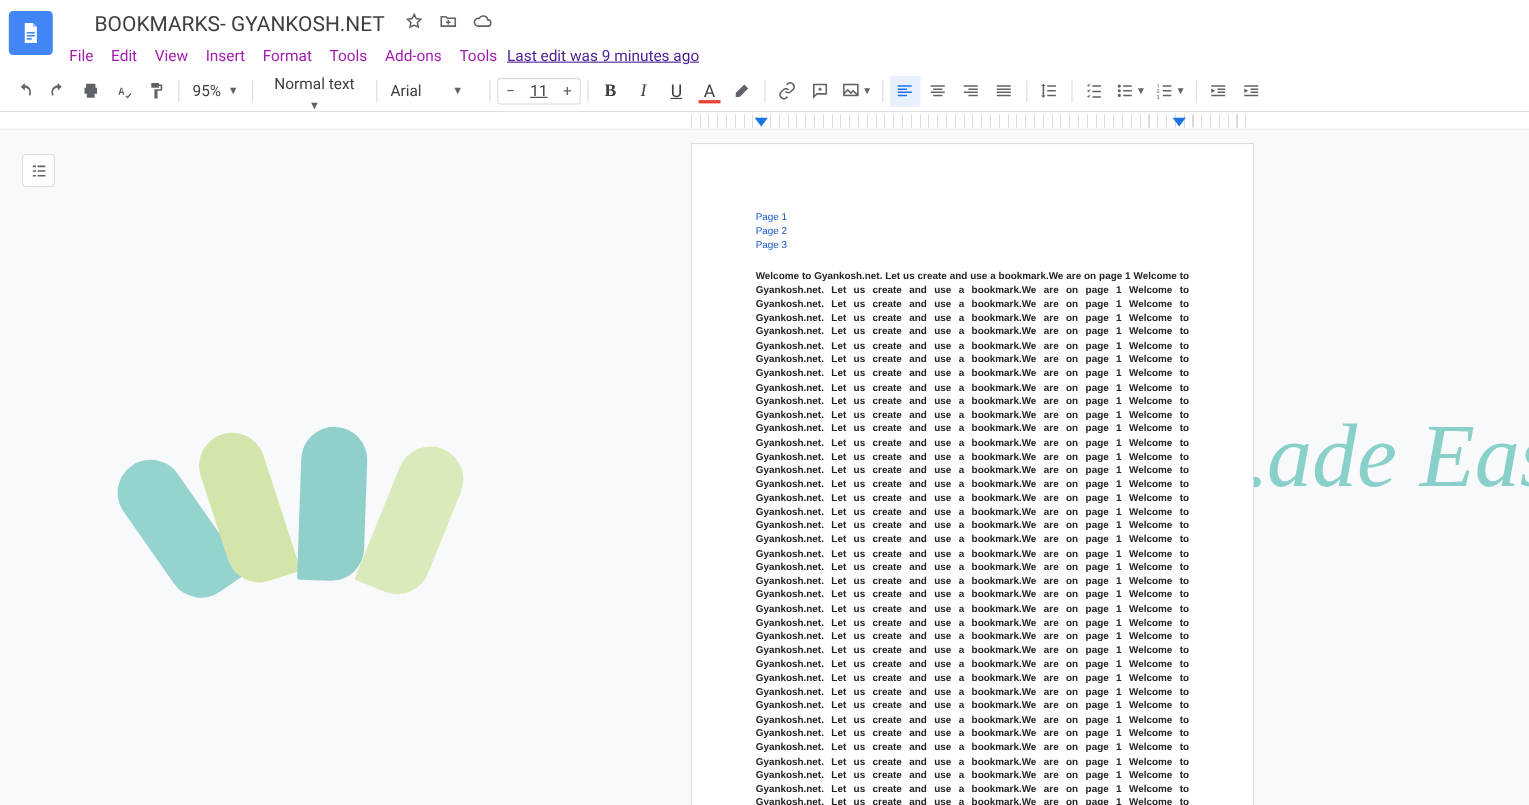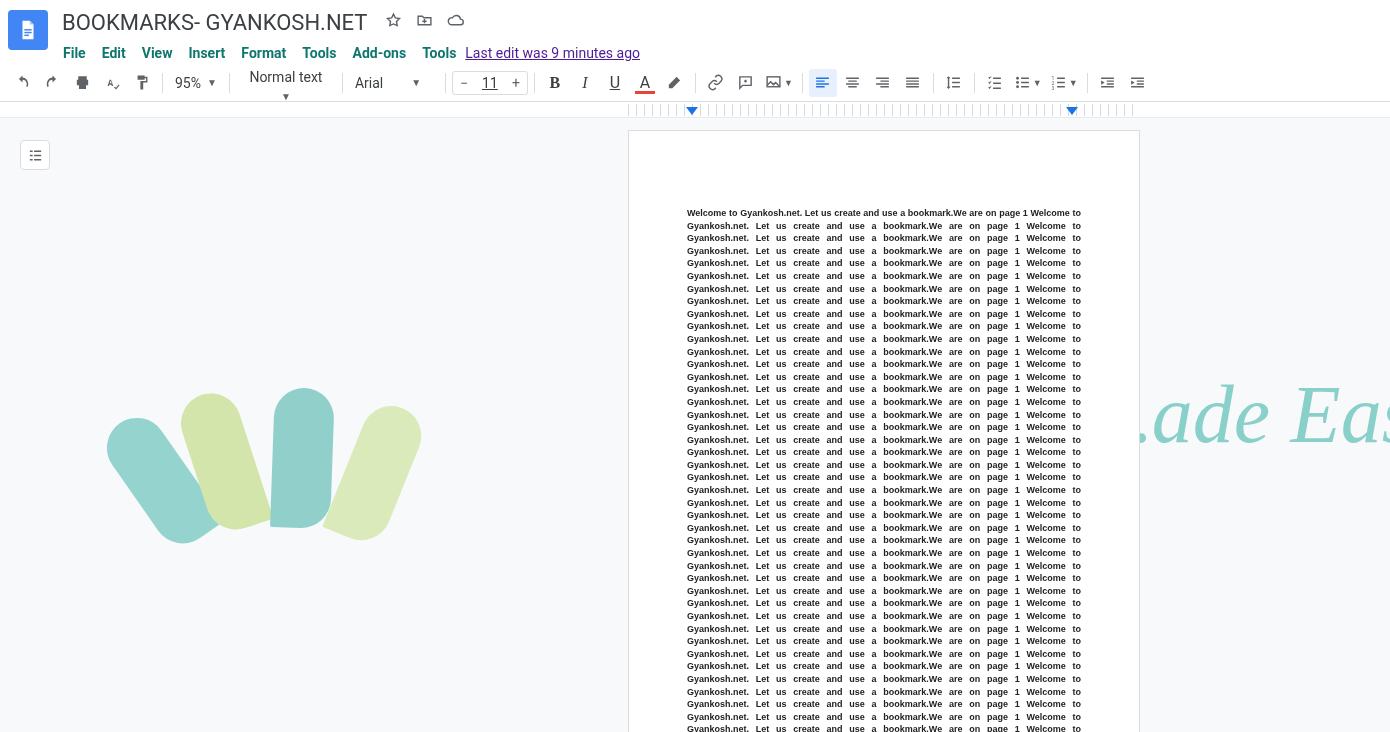--- a/index.html
+++ b/index.html
@@ -24,35 +24,35 @@
   background: #4285f4;
   border-radius: 4px;
   display: flex; align-items: center; justify-content: center;
   margin-right: 8px;
   margin-top: 2px;
 }
 .docs-logo svg { width: 22px; height: 28px; fill: #fff; }
 .title-area { flex: 1; }
 .title-row { display: flex; align-items: center; gap: 12px; }
 .doc-title {
-  font-size: 22px;
+  font-size: 19px;
   color: #3c4043;
   padding: 2px 6px;
   border-radius: 4px;
+  margin-left: 24px;
 }
 .title-icons { display: flex; gap: 14px; color: #5f6368; }
 .title-icons span { cursor: pointer; }
 .menubar { display: flex; gap: 2px; margin-top: 4px; align-items: center; }
 .menu-item {
   font-size: 14px;
-  color: #0f766e;
+  color: #a21caf;
   padding: 4px 7px;
   border-radius: 4px;
   cursor: pointer;
-  font-weight: bold;
 }
 .last-edit {
   font-size: 14px;
   color: #4c1d95;
   text-decoration: underline;
   cursor: pointer;
 }
 
 
 .toolbar {
@@ -450,15 +450,20 @@
         <div class="leaf l1"></div>
         <div class="leaf l2"></div>
         <div class="leaf l3"></div>
         <div class="leaf l4"></div>
       </div>
     </div>
   </div>
   <div class="wm-text2">…ade Easy</div>
 
   <div class="page">
+    <div id="toc">
+        <div class="toc-line">Page 1</div>
+        <div class="toc-line">Page 2</div>
+        <div class="toc-line">Page 3</div>
+      </div>
     <div class="body-text" id="bodytext">Welcome to Gyankosh.net. Let us create and use a bookmark.We are on page 1 Welcome to Gyankosh.net. Let us create and use a bookmark.We are on page 1 Welcome to Gyankosh.net. Let us create and use a bookmark.We are on page 1 Welcome to Gyankosh.net. Let us create and use a bookmark.We are on page 1 Welcome to Gyankosh.net. Let us create and use a bookmark.We are on page 1 Welcome to Gyankosh.net. Let us create and use a bookmark.We are on page 1 Welcome to Gyankosh.net. Let us create and use a bookmark.We are on page 1 Welcome to Gyankosh.net. Let us create and use a bookmark.We are on page 1 Welcome to Gyankosh.net. Let us create and use a bookmark.We are on page 1 Welcome to Gyankosh.net. Let us create and use a bookmark.We are on page 1 Welcome to Gyankosh.net. Let us create and use a bookmark.We are on page 1 Welcome to Gyankosh.net. Let us create and use a bookmark.We are on page 1 Welcome to Gyankosh.net. Let us create and use a bookmark.We are on page 1 Welcome to Gyankosh.net. Let us create and use a bookmark.We are on page 1 Welcome to Gyankosh.net. Let us create and use a bookmark.We are on page 1 Welcome to Gyankosh.net. Let us create and use a bookmark.We are on page 1 Welcome to Gyankosh.net. Let us create and use a bookmark.We are on page 1 Welcome to Gyankosh.net. Let us create and use a bookmark.We are on page 1 Welcome to Gyankosh.net. Let us create and use a bookmark.We are on page 1 Welcome to Gyankosh.net. Let us create and use a bookmark.We are on page 1 Welcome to Gyankosh.net. Let us create and use a bookmark.We are on page 1 Welcome to Gyankosh.net. Let us create and use a bookmark.We are on page 1 Welcome to Gyankosh.net. Let us create and use a bookmark.We are on page 1 Welcome to Gyankosh.net. Let us create and use a bookmark.We are on page 1 Welcome to Gyankosh.net. Let us create and use a bookmark.We are on page 1 Welcome to Gyankosh.net. Let us create and use a bookmark.We are on page 1 Welcome to Gyankosh.net. Let us create and use a bookmark.We are on page 1 Welcome to Gyankosh.net. Let us create and use a bookmark.We are on page 1 Welcome to Gyankosh.net. Let us create and use a bookmark.We are on page 1 Welcome to Gyankosh.net. Let us create and use a bookmark.We are on page 1 Welcome to Gyankosh.net. Let us create and use a bookmark.We are on page 1 Welcome to Gyankosh.net. Let us create and use a bookmark.We are on page 1 Welcome to Gyankosh.net. Let us create and use a bookmark.We are on page 1 Welcome to Gyankosh.net. Let us create and use a bookmark.We are on page 1 Welcome to Gyankosh.net. Let us create and use a bookmark.We are on page 1 Welcome to Gyankosh.net. Let us create and use a bookmark.We are on page 1 Welcome to Gyankosh.net. Let us create and use a bookmark.We are on page 1 Welcome to Gyankosh.net. Let us create and use a bookmark.We are on page 1 Welcome to Gyankosh.net. Let us create and use a bookmark.We are on page 1 Welcome to Gyankosh.net. Let us create and use a bookmark.We are on page 1 Welcome to Gyankosh.net. Let us create and use a bookmark.We are on page 1 Welcome to Gyankosh.net. Let us create and use a bookmark.We are on page 1 Welcome to Gyankosh.net. Let us create and use a bookmark.We are on page 1 Welcome to Gyankosh.net. Let us create and use a bookmark.We are on page 1</div>
   </div>
 </div>
 
 </body></html>

